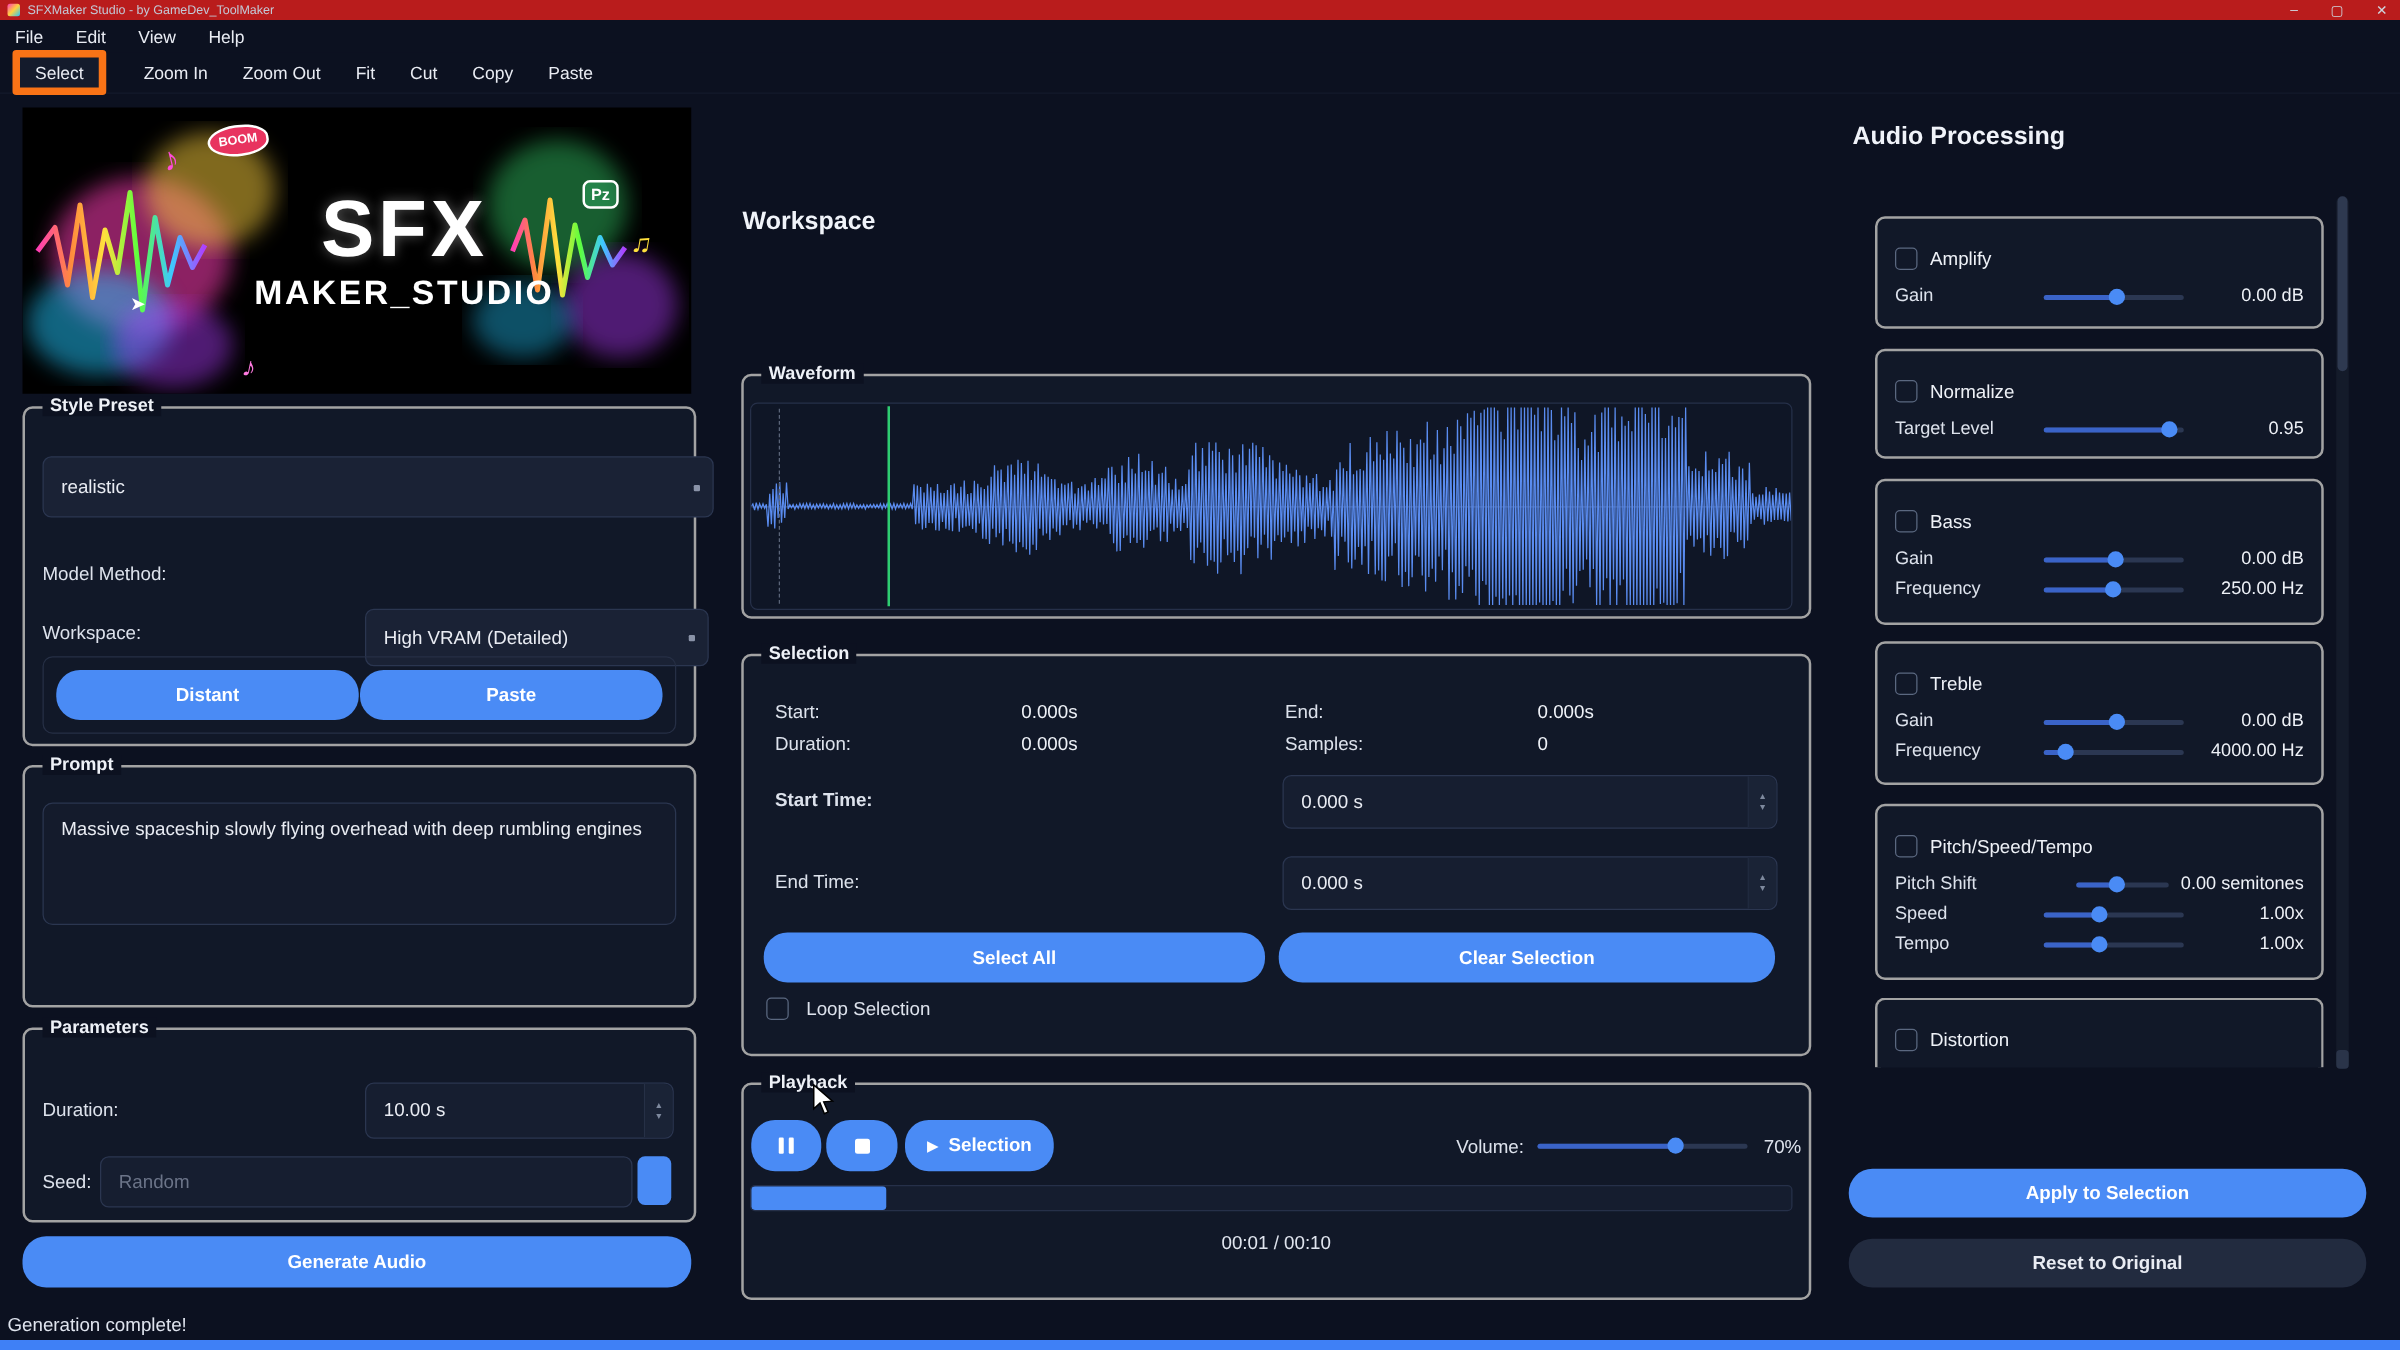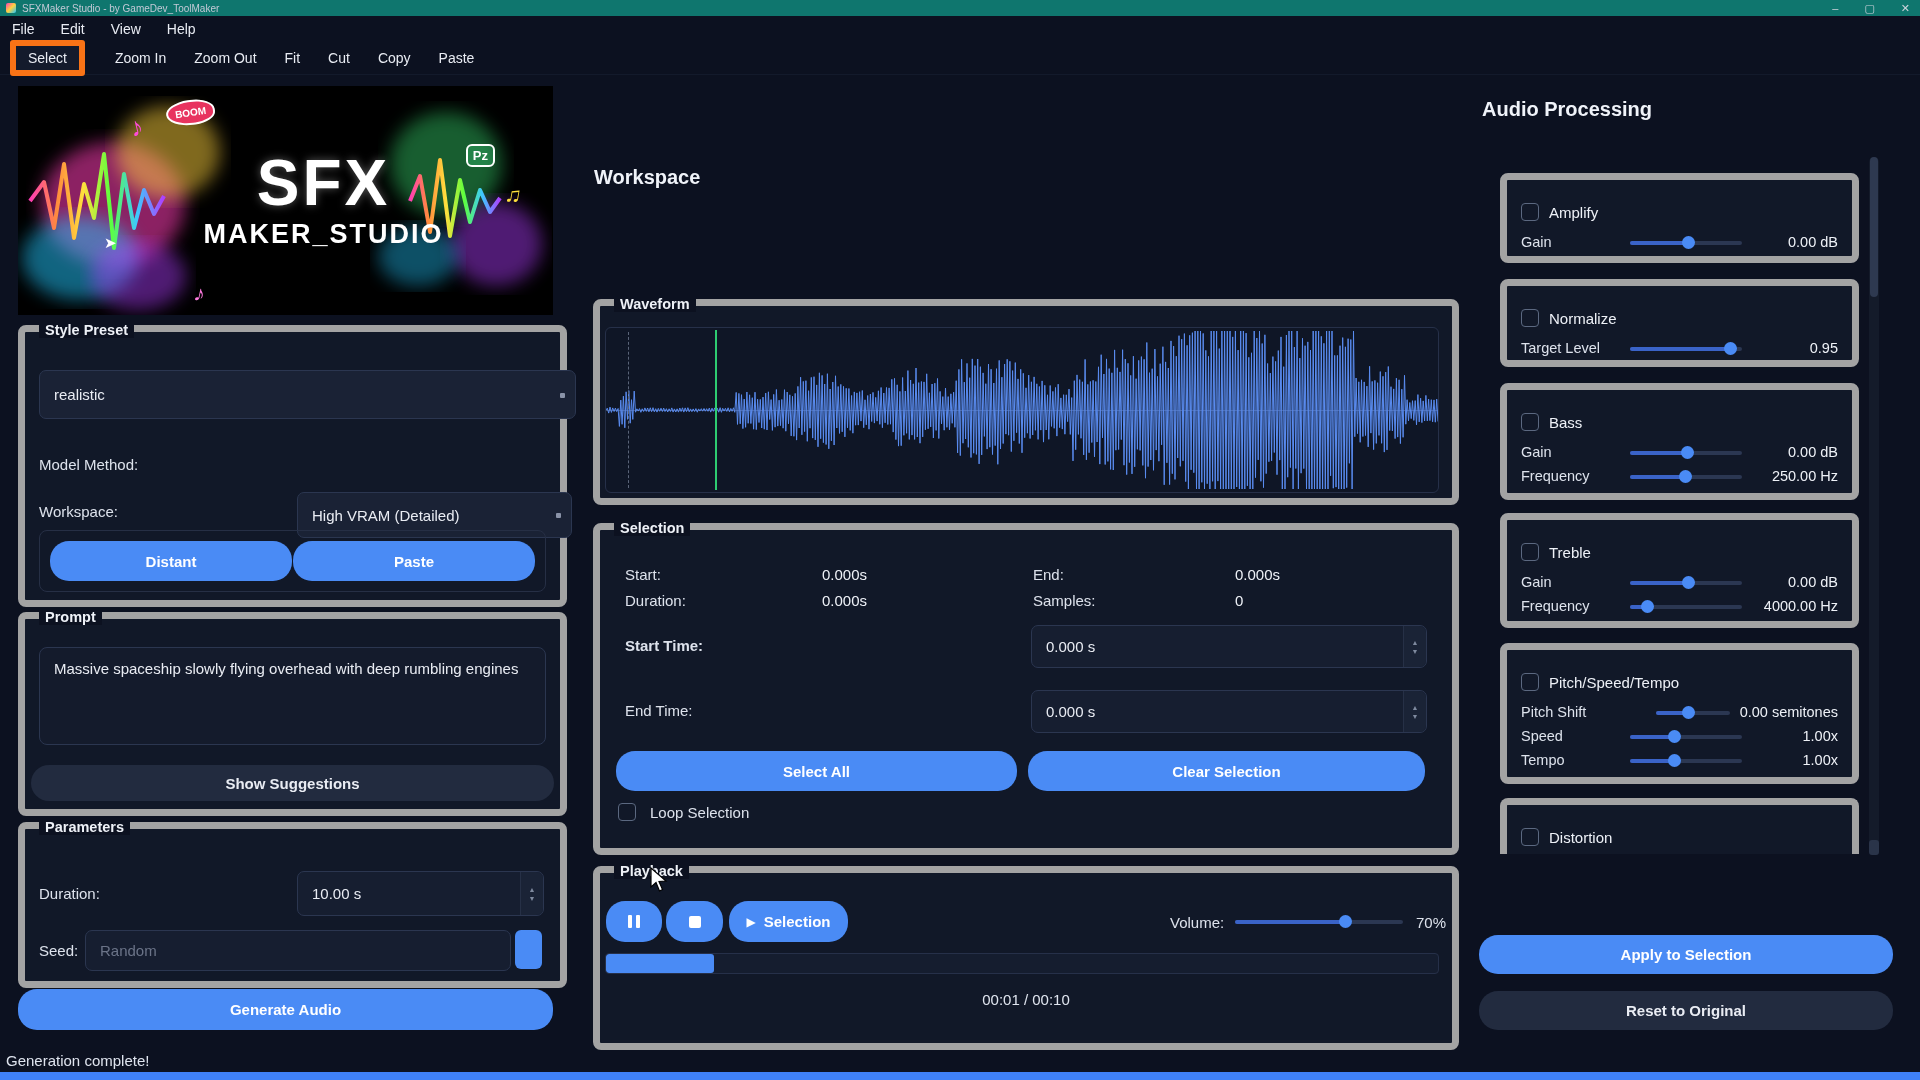--- a/index.html
+++ b/index.html
@@ -1,30 +1,30 @@
 <!DOCTYPE html>
 <html><head>
 <meta charset="utf-8">
 <style>
   html,body{margin:0;padding:0;background:#0c1120;width:1920px;height:1080px;overflow:hidden;
     font-family:"Liberation Sans","DejaVu Sans",sans-serif;color:#e9ecf3;cursor:default;}
   .app{position:relative;width:1920px;height:1080px;background:#0c1120;}
   .abs{position:absolute;}
 
   
-  .titlebar{position:absolute;left:0;top:0;width:1920px;height:16px;background:#0f766e;display:flex;align-items:center;font-size:10px;color:#c3c9d6;}
+  .titlebar{position:absolute;left:0;top:0;width:1920px;height:16px;background:#b91c1c;display:flex;align-items:center;font-size:10px;color:#c3c9d6;}
   .app-icon{width:10px;height:10px;margin:0 6px 0 6px;border-radius:2px;
     background:linear-gradient(135deg,#ff3db5,#ffd23e,#21c7ff);}
   .win-controls{position:absolute;right:10px;top:0;height:16px;display:flex;gap:26px;align-items:center;font-size:11px;color:#cfd4dd;}
   .menubar{position:absolute;left:0;top:16px;width:1920px;height:26px;display:flex;align-items:center;gap:26px;padding-left:12px;font-size:14px;background:#0c1120;}
   .toolbar{position:absolute;left:0;top:42px;width:1920px;height:32px;display:flex;align-items:center;gap:28px;padding-left:10px;font-size:14px;background:#0c1120;border-bottom:1px solid #131a2b;}
   .tool-select{border:6px solid #f97316;background:#141b2c;border-radius:3px;padding:4px 12px;margin-right:2px;}
 
   
-  .gb{position:absolute;border:7px solid #a3a3a3;border-radius:8px;background:#111828;}
+  .gb{position:absolute;border:2px solid #a3a3a3;border-radius:8px;background:#111828;}
   .gb-title{position:absolute;top:-10px;left:14px;padding:0 6px;background:#0c1120;font-size:14.5px;font-weight:700;color:#eef1f7;}
 
   .heading{position:absolute;font-size:20px;font-weight:700;color:#f0f3f9;}
 
   
   .logo{position:absolute;left:18px;top:86px;width:535px;height:229px;background:#000;overflow:hidden;}
   .logo-text{position:absolute;left:0;top:0;width:100%;height:100%;display:flex;flex-direction:column;align-items:center;justify-content:center;padding-left:76px;box-sizing:border-box;}
   .logo-l1{font-size:64px;font-weight:900;letter-spacing:3px;color:#fff;text-shadow:0 0 10px rgba(255,255,255,.35);line-height:1;}
   .logo-l2{font-size:27px;font-weight:800;letter-spacing:2px;color:#fff;margin-top:4px;}
   .badge-boom{position:absolute;left:148px;top:14px;background:#e8335f;border:2px solid #fff;border-radius:50% 50% 45% 55%;padding:5px 7px;font-size:10px;font-weight:800;color:#fff;transform:rotate(-8deg);}
@@ -175,21 +175,20 @@
     <span class="field-label abs" style="left:14px;top:171px;">Workspace:</span>
     <div class="mod-frame" style="left:14px;top:198px;width:507px;height:62px;">
       <button class="btn-blue" style="width:242px;height:40px;">Distant</button>
       <button class="btn-blue" style="width:242px;height:40px;">Paste</button>
     </div>
   </div>
 
   <div class="gb" style="left:18px;top:612px;width:535px;height:190px;">
     <span class="gb-title">Prompt</span>
     <textarea class="prompt-ta" style="left: 14px; top: 28px; width: 507px; height: 98px;">Massive spaceship slowly flying overhead with deep rumbling engines</textarea>
-    <button class="btn-dark abs" style="left:6px;top:146px;width:523px;height:36px;">Show Suggestions</button>
   </div>
 
   <div class="gb" style="left:18px;top:822px;width:535px;height:152px;">
     <span class="gb-title">Parameters</span>
     <span class="field-label abs" style="left:14px;top:56px;">Duration:</span>
     <div class="spinbox" style="left:272px;top:42px;width:245px;height:43px;">
       <input value="10.00 s" style="">
       <span class="spin-btns">
           <span>▲</span>
           <span>▼</span>

